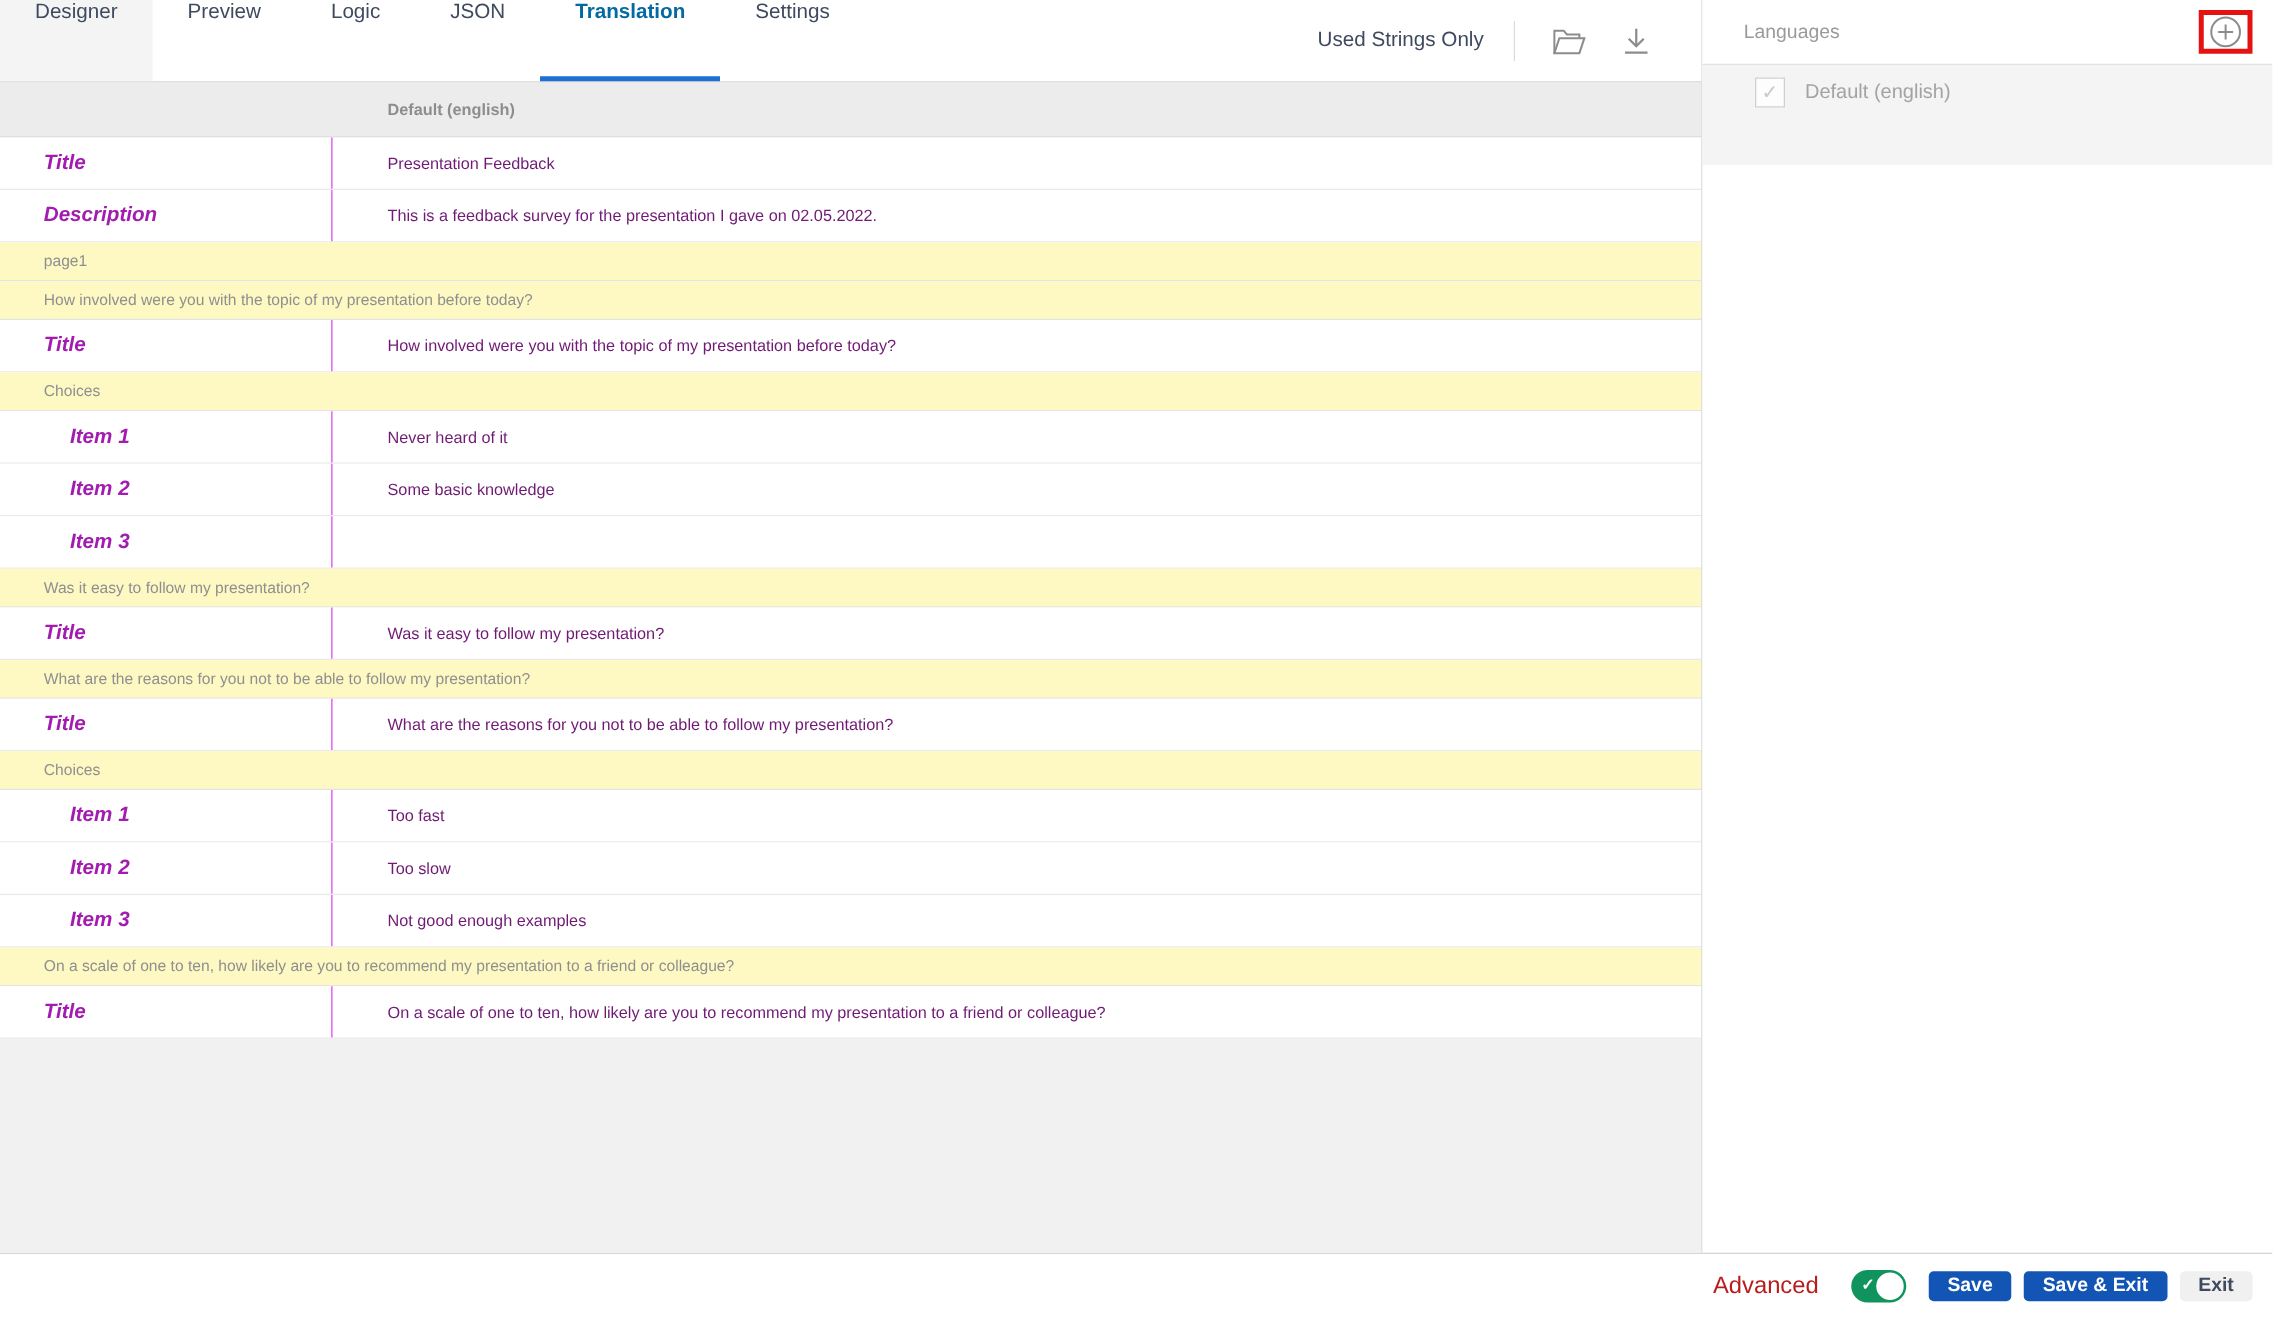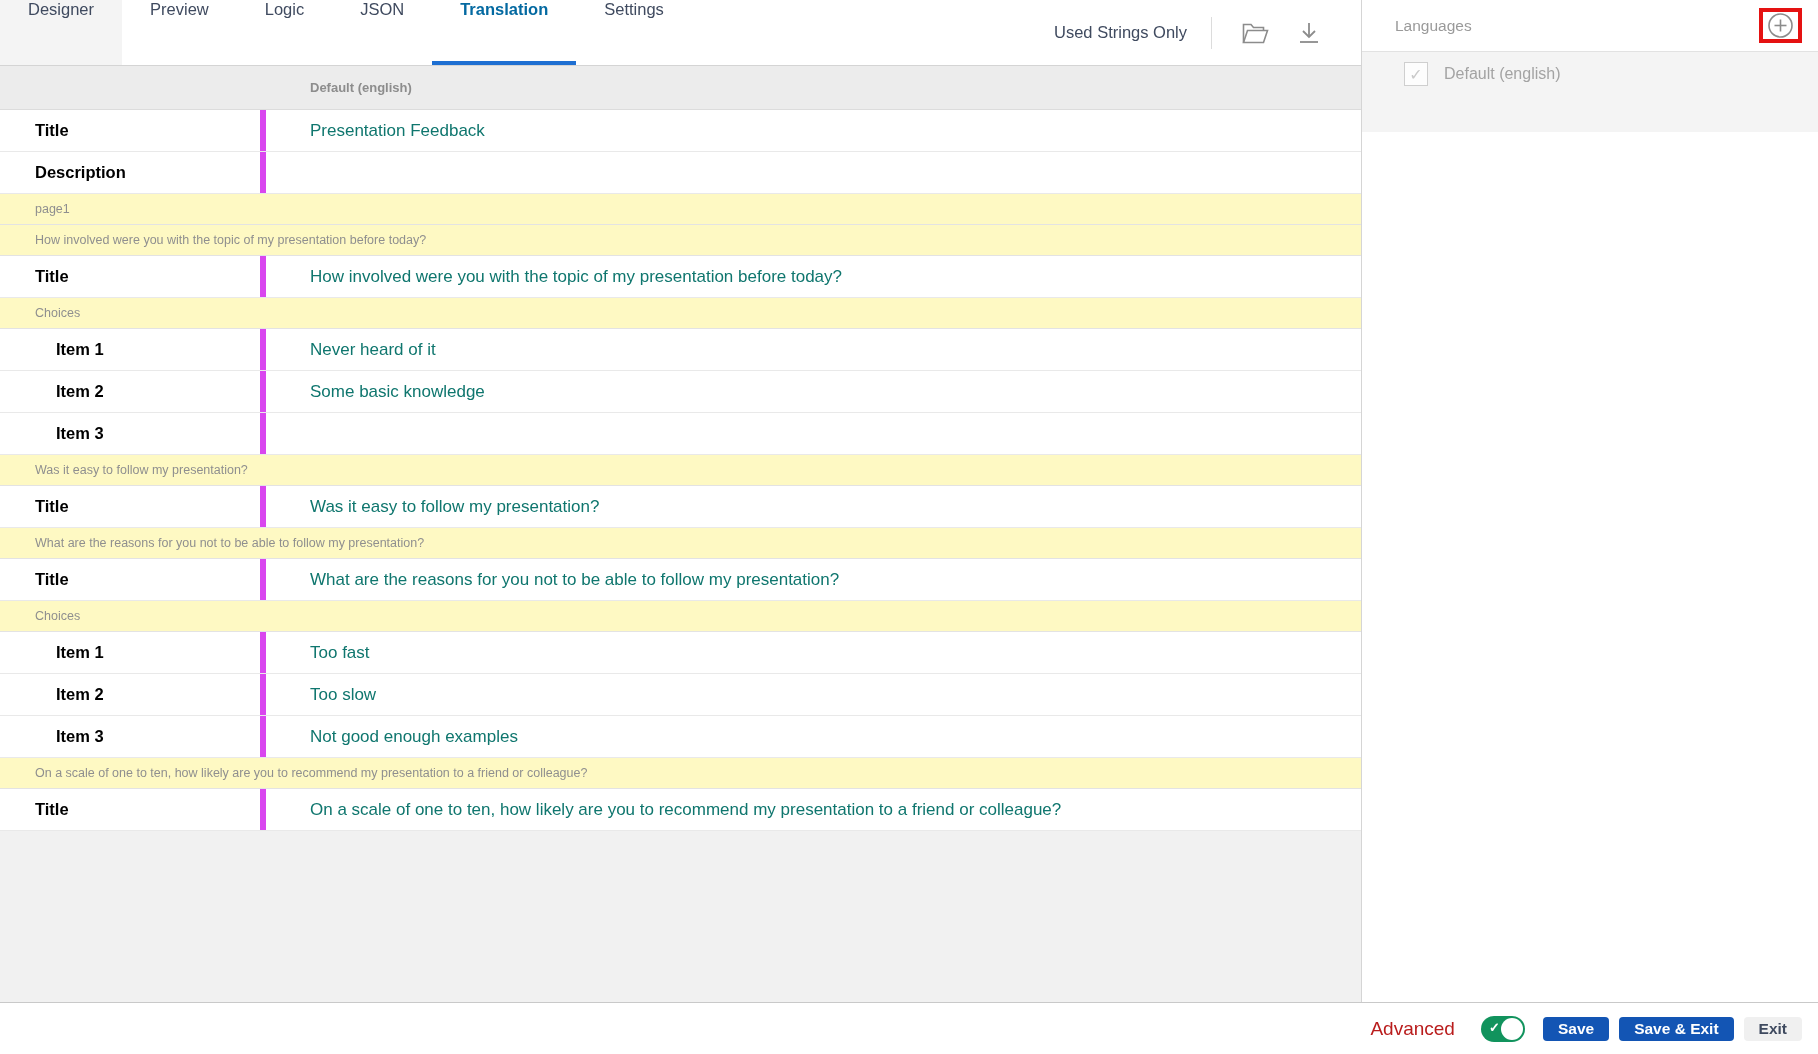--- a/index.html
+++ b/index.html
@@ -29,25 +29,25 @@
 
   
   .table { flex:1; display:flex; flex-direction:column; overflow:hidden; }
   .col-header-row { height:44px; flex:0 0 44px; background:#ececec;
     border-bottom:1px solid #dcdcdc; display:flex; align-items:center; }
   .col-header-row span { padding-left:310px; font-size:13px; font-weight:600;
     color:#8d8d8d; }
   .field-row { height:42px; flex:0 0 42px; display:flex; align-items:stretch;
     border-bottom:1px solid #e9e9e9; background:#fff; }
   .label-cell { width:266px; flex:0 0 266px; padding-left:35px;
-    border-right:6px solid #d946ef; display:flex; align-items:center;
-    font-weight:bold; font-size:16.5px; color:#000000; }
+    border-right:1px solid #d946ef; display:flex; align-items:center;
+    font-weight:bold; font-size:16.5px; color:#a21caf;font-style:italic; }
   .label-cell.indent { padding-left:56px; }
   .value-cell { flex:1; display:flex; align-items:center; padding-left:44px;
-    font-size:17px; color:#0f766e; cursor:text; }
+    font-size:13px; color:#701a75; cursor:text; }
   .section-row { height:31px; flex:0 0 31px; background:#fef9c3;
     border-bottom:1px solid #e3e3e3; display:flex; align-items:center;
     padding-left:35px; }
   .section-row span { font-size:12.5px; color:#8f8f8f; }
   .filler { flex:1; background:#f1f1f1; }
 
   
   .side-panel { flex:1; height:1002px; background:#fff; display:flex;
     flex-direction:column; }
   .panel-header { height:66px; flex:0 0 66px; border-bottom:3px solid #1e6fd2;
@@ -139,20 +139,21 @@
       <div class="col-header-row">
         <span>Default (english)</span>
       </div>
       <div style="display:flex;flex-direction:column;">
           <div class="field-row">
             <div class="label-cell">Title</div>
             <div class="value-cell">Presentation Feedback</div>
           </div>
           <div class="field-row">
             <div class="label-cell">Description</div>
+            <div class="value-cell">This is a feedback survey for the presentation I gave on 02.05.2022.</div>
           </div>
           <div class="section-row">
             <span>page1</span>
           </div>
           <div class="section-row">
             <span>How involved were you with the topic of my presentation before today?</span>
           </div>
           <div class="field-row">
             <div class="label-cell">Title</div>
             <div class="value-cell">How involved were you with the topic of my presentation before today?</div>

